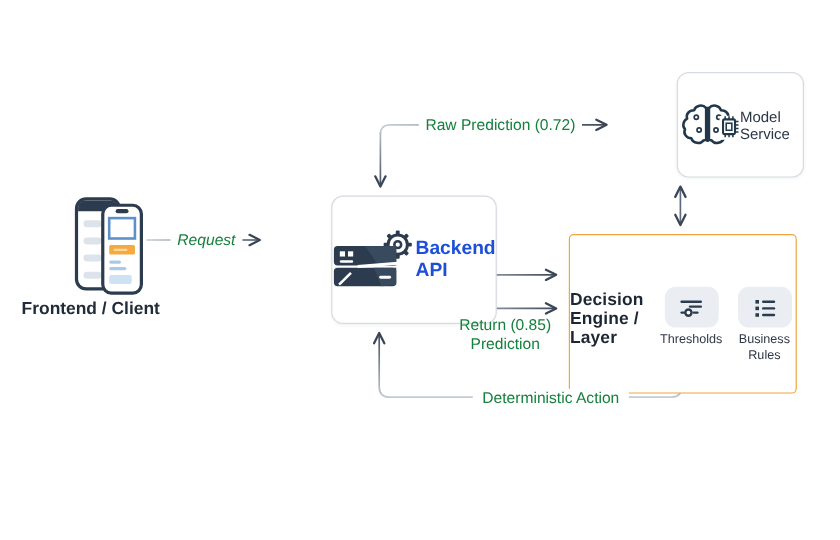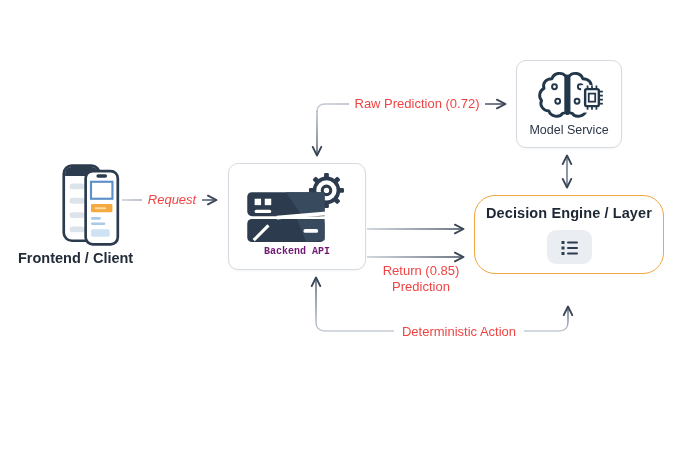--- a/index.html
+++ b/index.html
@@ -5,48 +5,48 @@
   html,body{margin:0;padding:0;background:#fff;}
   .canvas{
     position:relative;width:700px;height:450px;background:#ffffff;overflow:hidden;
     font-family:"Liberation Sans","DejaVu Sans",sans-serif;color:#212b38;
   }
   svg.connectors{position:absolute;left:0;top:0;z-index:1;}
   .node{position:absolute;z-index:2;box-sizing:border-box;}
   .card{
     background:#fff;border:1px solid #d6dbe1;border-radius:10px;
     box-shadow:0 1px 2px rgba(40,50,70,.05);
-    display:flex;flex-direction:column;align-items:center;justify-content:center;
+    display:flex;flex-direction:row;align-items:center;justify-content:center;margin-left:48px;
   }
   .backend-box{left:228px;top:163px;width:138px;height:107px;padding:6px 0 10px;}
-  .backend-box .node-label{font-size:10px;font-weight:700;margin-top:4px;color:#701a75;font-family:Liberation Mono, monospace;}
+  .backend-box .node-label{font-size:16px;font-weight:700;margin-top:4px;color:#1d4ed8;}
   .model-box{left:516px;top:60px;width:106px;height:88px;padding:6px 0 8px;}
   .model-box .node-label{font-size:12.5px;font-weight:400;margin-top:4px;color:#2b3647;}
   .decision-box{
-    left:474px;top:195px;width:190px;height:79px;background:#fff;
-    border:1.6px solid #f0a53e;border-radius:21px;
-    display:flex;flex-direction:column;align-items:center;padding-top:9px;
+    left:474px;top:195px;width:190px;height:133px;background:#fff;
+    border:1.6px solid #f0a53e;border-radius:4px;
+    display:flex;flex-direction:row;align-items:center;padding-top:9px;
   }
   .decision-title{font-size:14.5px;font-weight:700;color:#1d2733;letter-spacing:.1px;}
   .feature-row{display:flex;gap:9px;margin-top:9px;}
   .feature{display:flex;flex-direction:column;align-items:center;width:52px;}
   .tile{
     width:45px;height:34px;background:#eaeef3;border-radius:9px;
     display:flex;align-items:center;justify-content:center;
   }
   .feature-label{
     font-size:10.5px;color:#2f3947;margin-top:4px;text-align:center;line-height:1.18;
   }
   .phone-wrap{left:56px;top:163px;width:70px;height:84px;}
   .frontend-label{
     position:absolute;left:18px;top:250px;width:146px;text-align:left;z-index:2;
     font-size:14.5px;font-weight:700;color:#222c39;
   }
   .edge-label{
-    position:absolute;z-index:3;font-size:13px;color:#ef4444;text-align:center;
+    position:absolute;z-index:3;font-size:13px;color:#15803d;text-align:center;
     line-height:1.25;
   }
   .lbl-bg{background:#ffffff;}
   .lbl-request{left:142px;top:192px;width:60px;font-style:italic;}
   .lbl-raw{left:349px;top:96px;width:136px;}
   .lbl-return{left:366px;top:263px;width:110px;}
   .lbl-det{left:394px;top:324px;width:130px;}
 </style>
 </head>
 <body>
@@ -180,36 +180,51 @@
         </g>
       </g>
     </svg>
     <div class="node-label">Model Service</div>
   </div>
 
   <div class="node decision-box">
     <div class="decision-title">Decision Engine / Layer</div>
     <div class="feature-row">
 
+      <div class="feature">
+        <div class="tile">
+          <svg width="24" height="24" viewBox="0 0 24 24">
+            <g stroke="#2c3c4e" stroke-width="2" stroke-linecap="round" fill="none">
+              <line x1="4" y1="7.5" x2="20" y2="7.5"></line>
+              <line x1="11" y1="11.5" x2="20" y2="11.5"></line>
+              <line x1="4" y1="16.5" x2="6" y2="16.5"></line>
+              <circle cx="9.7" cy="16.5" r="2.6" fill="#fff"></circle>
+              <line x1="14.2" y1="16.5" x2="17.2" y2="16.5"></line>
+            </g>
+          </svg>
+        </div>
+        <div class="feature-label">Thresholds</div>
+      </div>
 
       <div class="feature">
         <div class="tile">
           <svg width="24" height="24" viewBox="0 0 24 24">
             <g fill="#2c3c4e">
               <rect x="4.5" y="6" width="3" height="3"></rect>
               <rect x="4.5" y="11.5" width="3" height="3"></rect>
               <rect x="4.5" y="17" width="3" height="3"></rect>
             </g>
             <g stroke="#2c3c4e" stroke-width="2" stroke-linecap="round">
               <line x1="11" y1="7.5" x2="20" y2="7.5"></line>
               <line x1="11" y1="13" x2="20" y2="13"></line>
               <line x1="11" y1="18.5" x2="20" y2="18.5"></line>
             </g>
           </svg>
         </div>
+        <div class="feature-label">Business Rules</div>
       </div>
 
 
     </div>
   </div>
 
   <div class="edge-label lbl-bg lbl-request">Request</div>
   <div class="edge-label lbl-bg lbl-raw">Raw Prediction (0.72)</div>
   <div class="edge-label lbl-return">Return (0.85) Prediction</div>
   <div class="edge-label lbl-bg lbl-det">Deterministic Action</div>

